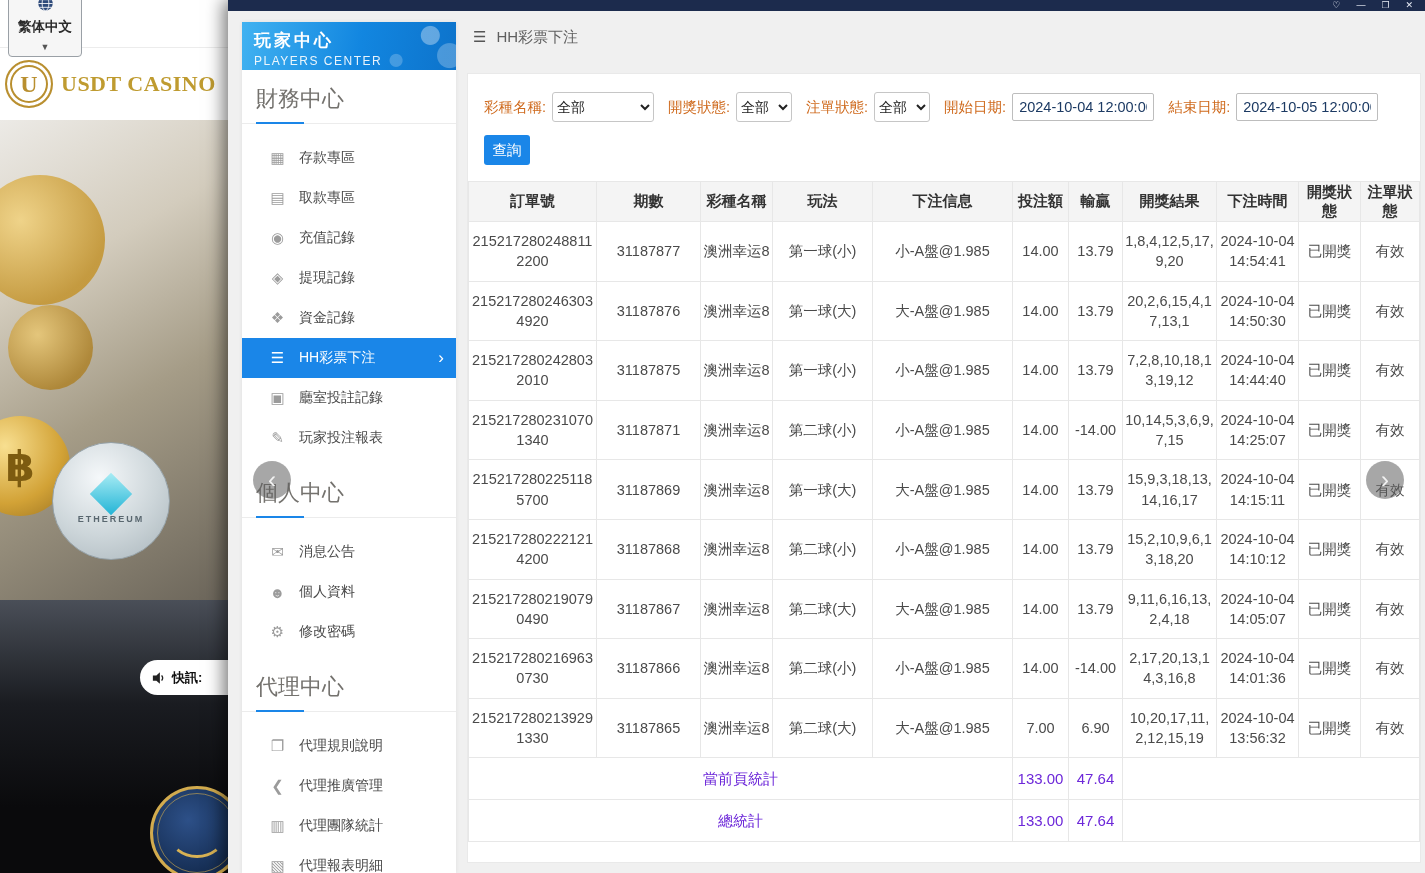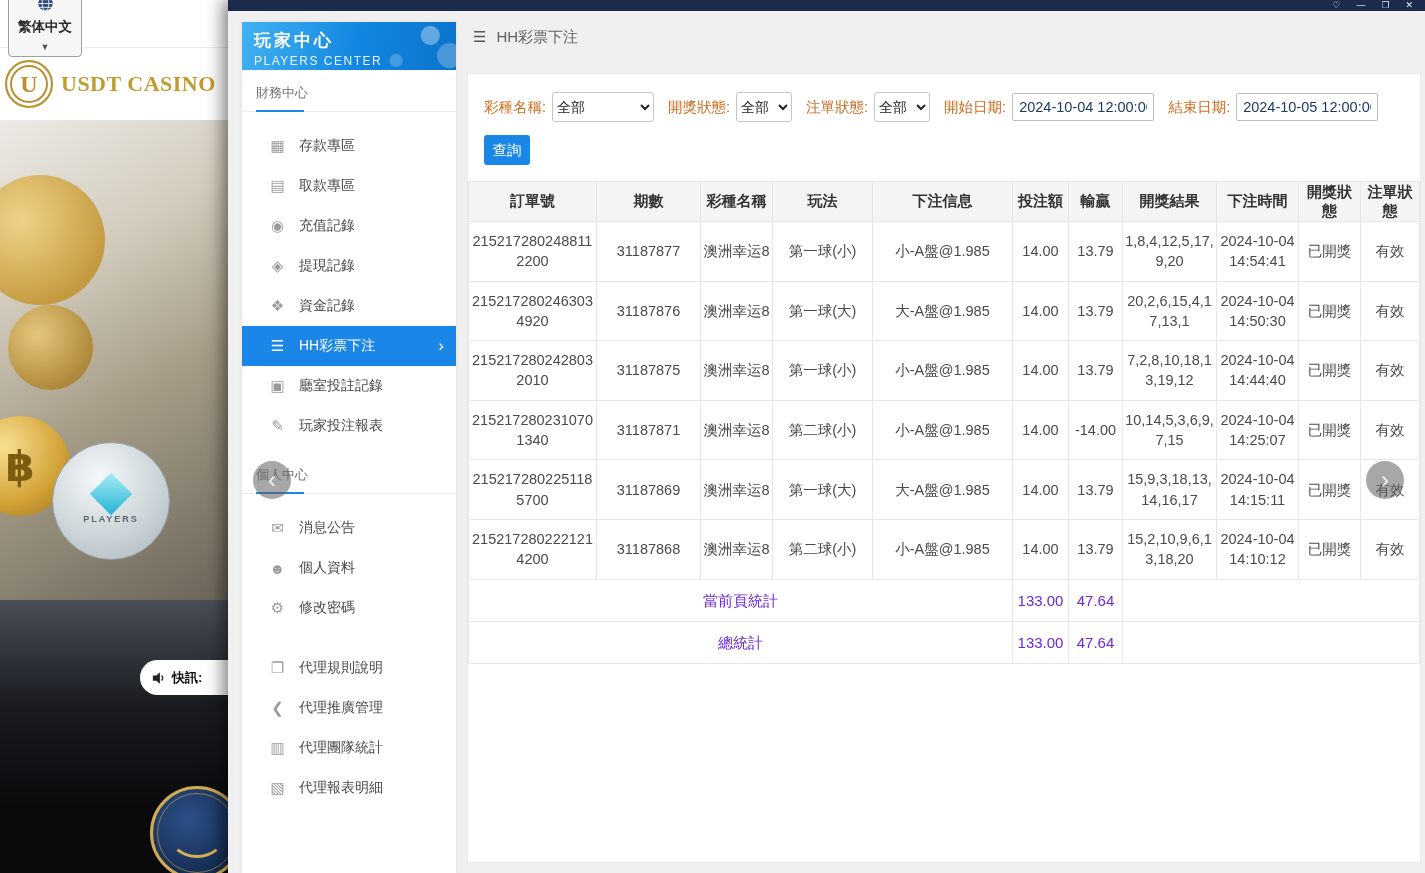--- a/index.html
+++ b/index.html
@@ -51,21 +51,21 @@
   .sidebar { flex:none; width:214px; margin-left:14px; margin-top:11px; height:calc(100% - 11px);
              background:#fff; overflow:hidden; box-shadow:0 0 4px rgba(0,0,0,.07); }
   .sidebar-header { height:48px; padding:7px 0 0 12px; color:#fff; position:relative; overflow:hidden;
       background:
         radial-gradient(circle at 88% 28%, rgba(255,255,255,.35) 0 9px, transparent 10px),
         radial-gradient(circle at 72% 80%, rgba(255,255,255,.22) 0 6px, transparent 7px),
         radial-gradient(circle at 97% 70%, rgba(255,255,255,.25) 0 12px, transparent 13px),
         linear-gradient(100deg,#41b2f1 0%,#1286e0 55%,#0d73cb 100%); }
   .sh-title { font-size:17px; font-weight:bold; letter-spacing:3px; }
   .sh-sub { font-size:12px; letter-spacing:1.5px; opacity:.9; margin-top:2px; }
-  .section-heading { padding:14px 14px 9px 14px; font-size:13px; color:#74726e; position:relative; border-bottom:1px solid #ececec; }
+  .section-heading { padding:14px 14px 9px 14px; font-size:22px; color:#74726e; position:relative; border-bottom:1px solid #ececec; }
   .section-heading::after { content:""; position:absolute; left:14px; bottom:-1px; width:48px; height:2px; background:#1a86e8; }
   .section-items { padding:14px 0 6px; }
   .side-item { height:40px; display:flex; align-items:center; padding-left:27px; font-size:14px; color:#4a4a4a; cursor:pointer; }
   .side-icon { width:17px; margin-right:13px; color:#9b9b9b; font-size:15px; text-align:center; }
   .side-item.active { background:#1a86e8; color:#fff; }
   .side-item.active .side-icon { color:#fff; }
   .side-chevron { display:none; margin-left:auto; margin-right:12px; font-size:17px; }
   .side-item.active .side-chevron { display:block; }
 
   
@@ -120,21 +120,21 @@
       <div class="brand-text">USDT CASINO</div>
     </div>
     <div class="hero">
       <div class="blob b1"></div>
       <div class="blob b2"></div>
       <div class="coin-btc">
         <span>฿</span>
       </div>
       <div class="coin-eth">
         <div class="eth-diamond"></div>
-        <div class="eth-label">PLAYERS</div>
+        <div class="eth-label">ETHEREUM</div>
       </div>
     </div>
     <div class="bg-dark">
       <div class="ticker">
         <svg width="14" height="14" viewBox="0 0 16 16">
           <polygon points="1,5 5,5 9,1.5 9,14.5 5,11 1,11" fill="#222"></polygon>
           <path d="M11 5 q2.5 3 0 6" stroke="#222" stroke-width="1.4" fill="none"></path>
         </svg>
         <span class="ticker-label">快訊:</span>
       </div>
@@ -233,20 +233,23 @@
 
   <div class="side-item">
     <span class="side-icon">⚙</span>
     <span class="side-label">修改密碼</span>
 
   </div>
 </div>
   </div>
 
   <div class="side-section">
+    <div class="section-heading">
+      <span class="heading-text">代理中心</span>
+    </div>
     <div class="section-items">
   <div class="side-item">
     <span class="side-icon">❐</span>
     <span class="side-label">代理規則說明</span>
 
   </div>
 
   <div class="side-item">
     <span class="side-icon">❮</span>
     <span class="side-label">代理推廣管理</span>
@@ -414,20 +417,59 @@
                   <td class="c2">澳洲幸运8</td>
                   <td class="c3">第二球(小)</td>
                   <td class="c4">小-A盤@1.985</td>
                   <td class="c5">14.00</td>
                   <td class="c6">13.79</td>
                   <td class="c7">15,2,10,9,6,13,18,20</td>
                   <td class="c8">2024-10-04 14:10:12</td>
                   <td class="c9">已開獎</td>
                   <td class="c10">有效</td>
                 </tr>
+                <tr>
+                  <td class="c0">2152172802190790490</td>
+                  <td class="c1">31187867</td>
+                  <td class="c2">澳洲幸运8</td>
+                  <td class="c3">第二球(大)</td>
+                  <td class="c4">大-A盤@1.985</td>
+                  <td class="c5">14.00</td>
+                  <td class="c6">13.79</td>
+                  <td class="c7">9,11,6,16,13,2,4,18</td>
+                  <td class="c8">2024-10-04 14:05:07</td>
+                  <td class="c9">已開獎</td>
+                  <td class="c10">有效</td>
+                </tr>
+                <tr>
+                  <td class="c0">2152172802169630730</td>
+                  <td class="c1">31187866</td>
+                  <td class="c2">澳洲幸运8</td>
+                  <td class="c3">第二球(小)</td>
+                  <td class="c4">小-A盤@1.985</td>
+                  <td class="c5">14.00</td>
+                  <td class="c6">-14.00</td>
+                  <td class="c7">2,17,20,13,14,3,16,8</td>
+                  <td class="c8">2024-10-04 14:01:36</td>
+                  <td class="c9">已開獎</td>
+                  <td class="c10">有效</td>
+                </tr>
+                <tr>
+                  <td class="c0">2152172802139291330</td>
+                  <td class="c1">31187865</td>
+                  <td class="c2">澳洲幸运8</td>
+                  <td class="c3">第二球(大)</td>
+                  <td class="c4">大-A盤@1.985</td>
+                  <td class="c5">7.00</td>
+                  <td class="c6">6.90</td>
+                  <td class="c7">10,20,17,11,2,12,15,19</td>
+                  <td class="c8">2024-10-04 13:56:32</td>
+                  <td class="c9">已開獎</td>
+                  <td class="c10">有效</td>
+                </tr>
               </tbody>
             <tfoot id="table-foot">
                 <tr>
                   <td colspan="5">當前頁統計</td>
                   <td>133.00</td>
                   <td>47.64</td>
                   <td colspan="4"></td>
                 </tr>
                 <tr>
                   <td colspan="5">總統計</td>

